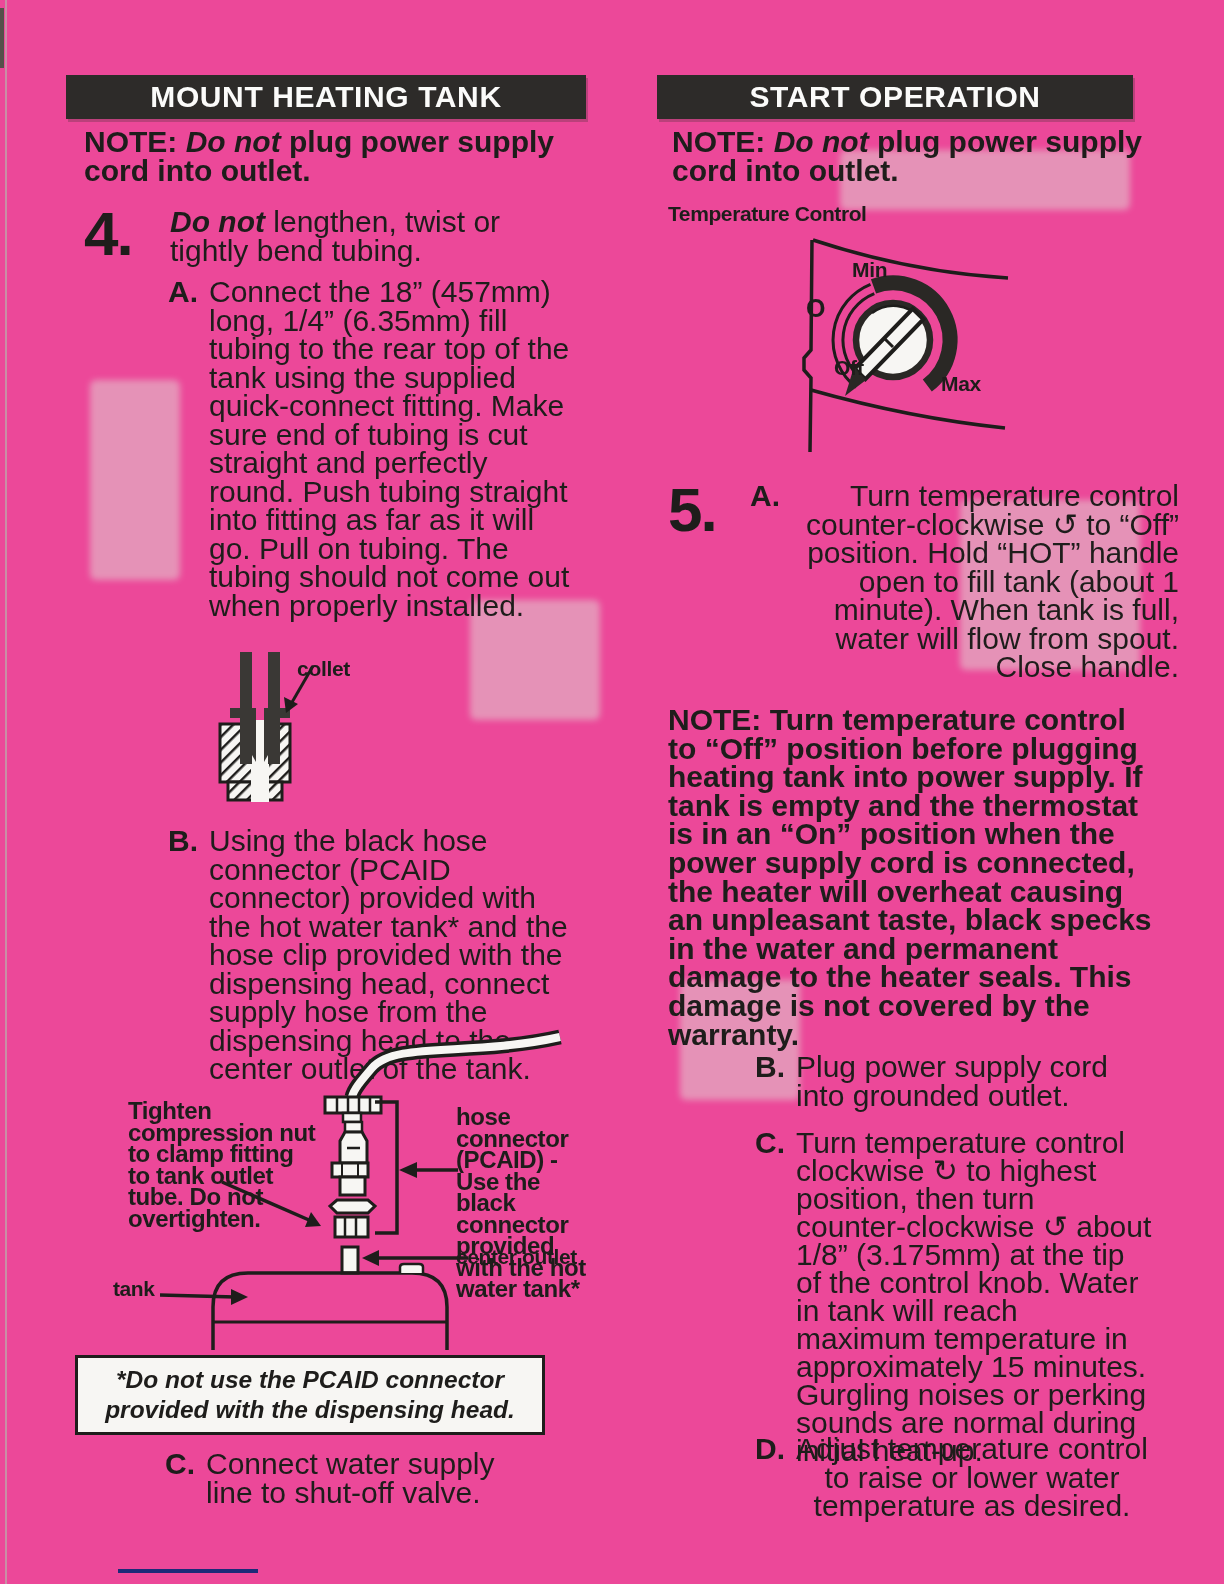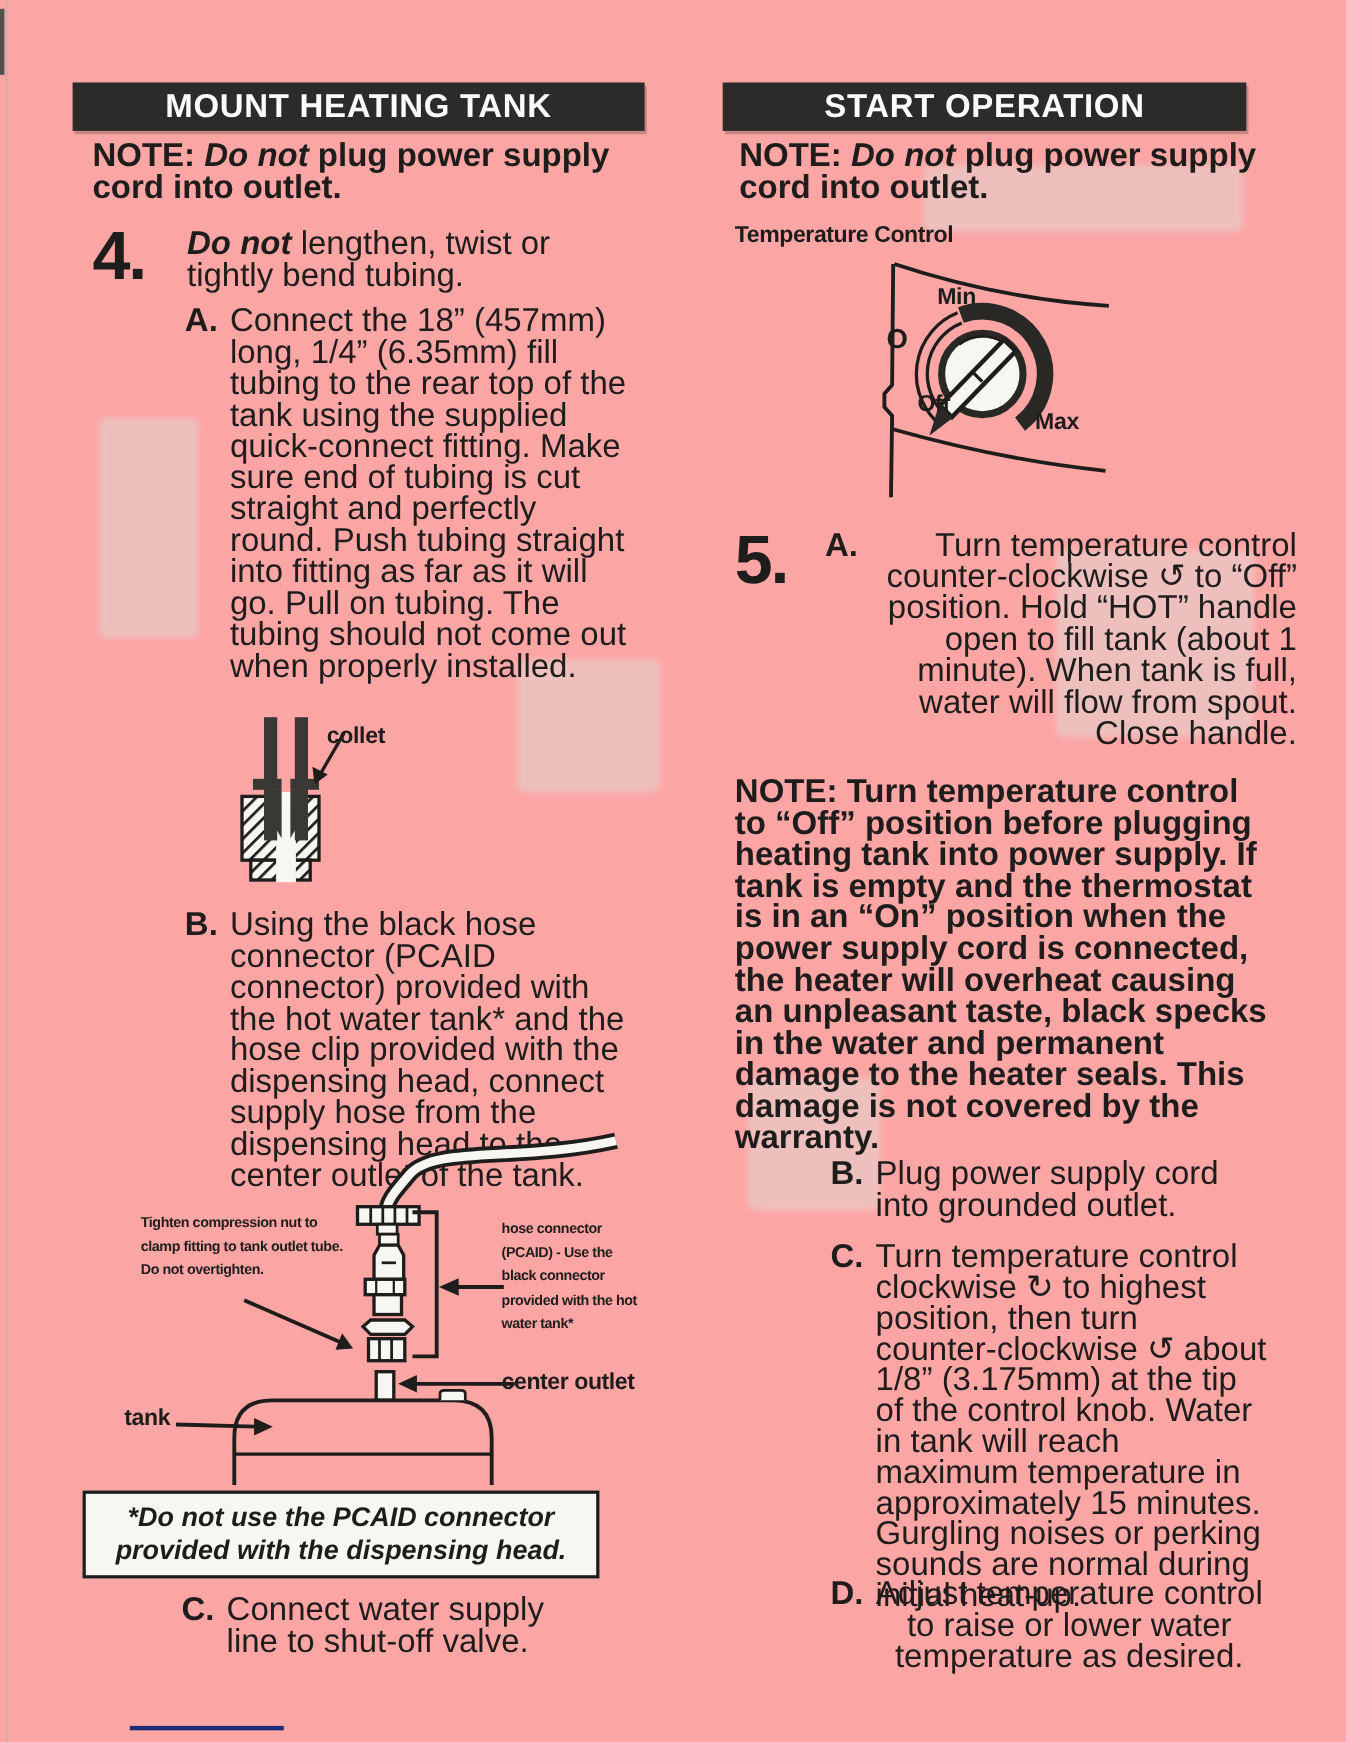--- a/index.html
+++ b/index.html
@@ -1,27 +1,27 @@
 <!DOCTYPE html>
 <html><head>
 <meta charset="utf-8">
 <style>
   html,body{margin:0;padding:0;background:#e9e7e3;}
-  #page{position:relative;width:1224px;height:1584px;background:#fca5a5;
+  #page{position:relative;width:1224px;height:1584px;background:#ec4899;
         font-family:"Liberation Sans","DejaVu Sans",sans-serif;color:#1e1d1b;overflow:hidden;}
   .abs{position:absolute;}
   .bar{background:#2d2b29;color:#fbfbfa;font-weight:700;font-size:30px;text-align:center;
        line-height:44px;height:44px;letter-spacing:.6px;box-shadow:2px 3px 0 rgba(40,38,35,.25);}
   .txt{font-size:30px;line-height:28.5px;}
   .b{font-weight:700;}
   .bi{font-weight:700;font-style:italic;}
   .step{display:flex;align-items:flex-start;}
   .step .lab{font-weight:700;flex:0 0 41px;}
   .num{font-size:62px;font-weight:700;letter-spacing:-2px;line-height:60px;}
-  .cond{font-weight:700;font-size:13px;line-height:21.5px;letter-spacing:-0.4px;}
+  .cond{font-weight:700;font-size:24px;line-height:21.5px;letter-spacing:-0.4px;}
   .dlab{font-weight:700;font-size:21px;letter-spacing:-0.3px;}
   .boxnote{border:3px solid #1e1d1b;font-weight:700;font-style:italic;font-size:24.5px;
            line-height:30px;text-align:center;padding:7px 6px;background:#f7f6f3;}
   svg.abs{overflow:visible;}
   .ghost{background:#e0dcd5;opacity:.5;filter:blur(3px);border-radius:6px;}
   .edge{background:#b7b3ac;}
 </style>
 </head>
 <body>
 

